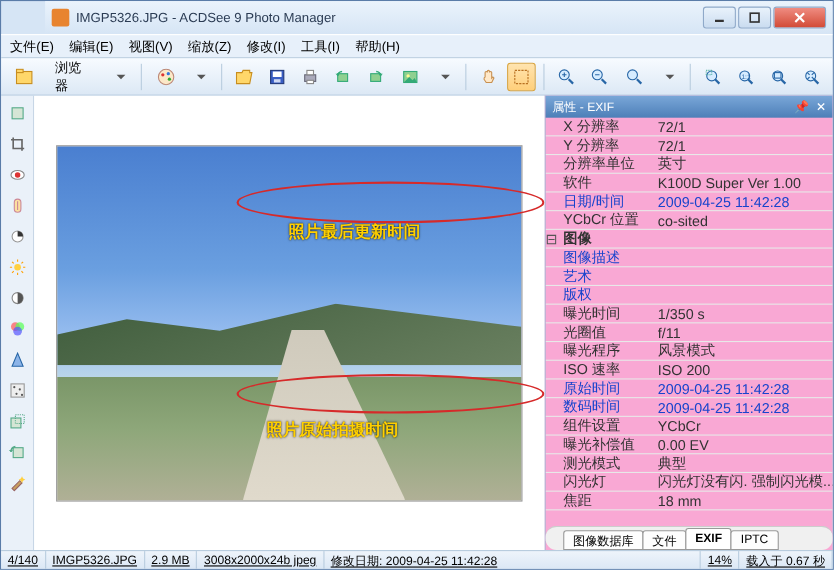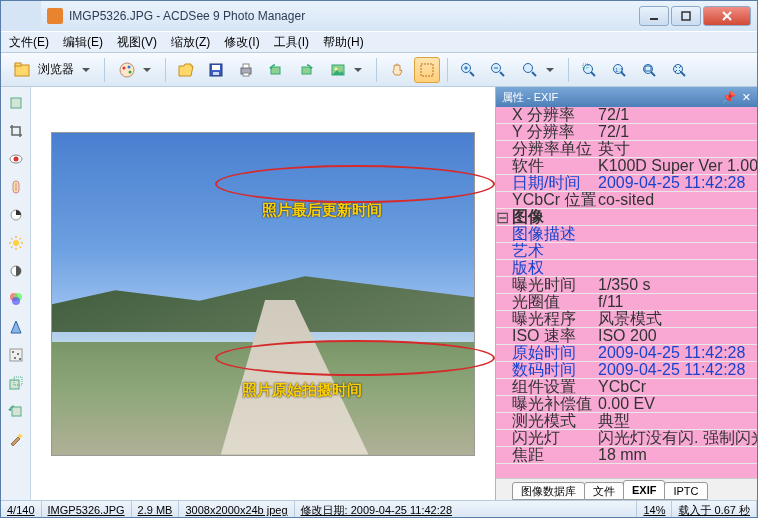--- a/index.html
+++ b/index.html
@@ -10,21 +10,21 @@
 .titlebar .title { flex: 1; color: #2b3c54; font-size: 12px; }
 .win-btns { display: flex; gap: 0; }
 .win-btn { width: 30px; height: 20px; display: flex; align-items: center; justify-content: center; border: 1px solid #8fa9c9; background: linear-gradient(#e9f2fb, #cadcf0); border-radius: 3px; margin-left: 2px; cursor: pointer; }
 .win-btn.close { width: 48px; background: linear-gradient(#f08d82, #d24a36); color: #fff; }
 
 .menubar { height: 22px; background: #e7f0fa; border-top: 1px solid #fff; border-bottom: 1px solid #b8ccde; display: flex; align-items: center; padding: 0 8px; gap: 14px; }
 .menubar span { cursor: pointer; }
 
 .toolbar { height: 34px; background: linear-gradient(#f7fbff, #dce8f5); border-bottom: 1px solid #b8ccde; display: flex; align-items: center; padding: 0 6px; gap: 4px; }
 .tb-btn { width: 26px; height: 26px; border: 1px solid transparent; border-radius: 3px; display: flex; align-items: center; justify-content: center; cursor: pointer; }
-.tb-btn.wide { width: auto; padding: 0 6px; gap: 8px; }
+.tb-btn.wide { width: auto; padding: 0 6px; gap: 20px; }
 .tb-btn.selected { background: linear-gradient(#ffe4b0, #ffcf7a); border-color: #d9a43e; }
 .tb-sep { width: 1px; height: 24px; background: #b8ccde; margin: 0 3px; }
 .dd { width: 8px; height: 8px; display: inline-block; }
 .dd::after { content: ""; display: block; border: 4px solid transparent; border-top-color: #555; margin-top: 2px; }
 
 .main { display: flex; height: 413px; }
 .side-tools { width: 30px; background: #eaf1f9; border-right: 1px solid #c7d6e6; display: flex; flex-direction: column; align-items: center; padding-top: 4px; gap: 4px; }
 .side-btn { width: 24px; height: 24px; border: 1px solid transparent; border-radius: 3px; display: flex; align-items: center; justify-content: center; cursor: pointer; }
 
 .viewer { flex: 1; background: #fff; position: relative; display: flex; align-items: center; justify-content: center; overflow: hidden; }
@@ -32,27 +32,27 @@
 .photo .hill { position: absolute; bottom: 38%; left: 0; right: 0; height: 70px; background: linear-gradient(160deg, #3c5a3a, #6a8060); clip-path: polygon(0 60%, 15% 40%, 35% 55%, 60% 20%, 80% 35%, 100% 50%, 100% 100%, 0 100%); }
 .photo .path { position: absolute; bottom: 0; left: 40%; width: 35%; height: 48%; background: linear-gradient(#cfcabc, #e0dacc); clip-path: polygon(30% 0, 50% 0, 100% 100%, 0 100%); }
 .annot { position: absolute; color: #ffd000; font-size: 15px; font-weight: bold; text-shadow: 0 0 2px #000; }
 .ellipse { position: absolute; border: 2px solid #d62a2a; border-radius: 50%; pointer-events: none; }
 
 .prop-panel { width: 262px; background: #f9a8d4; border-left: 1px solid #9fb8d3; display: flex; flex-direction: column; }
 .prop-title { height: 20px; background: linear-gradient(#7aa7d8, #4d7fb8); color: #fff; display: flex; align-items: center; padding: 0 6px; font-size: 11px; }
 .prop-title .spacer { flex: 1; }
 .prop-title .pbtn { cursor: pointer; margin-left: 6px; }
 .prop-body { flex: 1; overflow-y: auto; }
-.prop-row { display: flex; height: 17px; align-items: center; border-bottom: 1px solid #e8e8e8; font-size: 16px; }
+.prop-row { display: flex; height: 17px; align-items: center; border-bottom: 1px solid #e8e8e8; font-size: 13px; }
 .prop-row .k { width: 92px; padding-left: 6px; color: #333; overflow: hidden; white-space: nowrap; }
 .prop-row .v { flex: 1; color: #333; overflow: hidden; white-space: nowrap; }
 .prop-row.link .k, .prop-row.link .v { color: #1844cc; }
 .prop-row.group .k { font-weight: bold; }
 .prop-row .toggle { width: 10px; text-align: center; color: #555; }
-.prop-tabs { height: 22px; display: flex; align-items: flex-end; padding-left: 16px; gap: -1px; background: #f0f0f0; border-top: 1px solid #ccc; }
+.prop-tabs { height: 22px; display: flex; align-items: flex-end; padding-left: 16px; gap: -1px; background: #f0f0f0; border-top: 1px solid #ccc; border-radius: 10px; }
 .prop-tab { height: 18px; padding: 0 8px; border: 1px solid #999; border-top-left-radius: 3px; border-top-right-radius: 3px; background: #fdfdfd; font-size: 11px; cursor: pointer; margin-right: -1px; display: flex; align-items: center; }
 .prop-tab.active { background: #fff; font-weight: bold; height: 20px; }
 
 .statusbar { height: 19px; background: linear-gradient(#eef4fb, #d9e6f4); border-top: 1px solid #b8ccde; display: flex; align-items: center; font-size: 11px; text-decoration: underline; }
 .status-cell { padding: 0 6px; border-right: 1px solid #b8ccde; height: 100%; display: flex; align-items: center; }
 
 svg { display: block; }
 </style>
 </head>
 <body>

